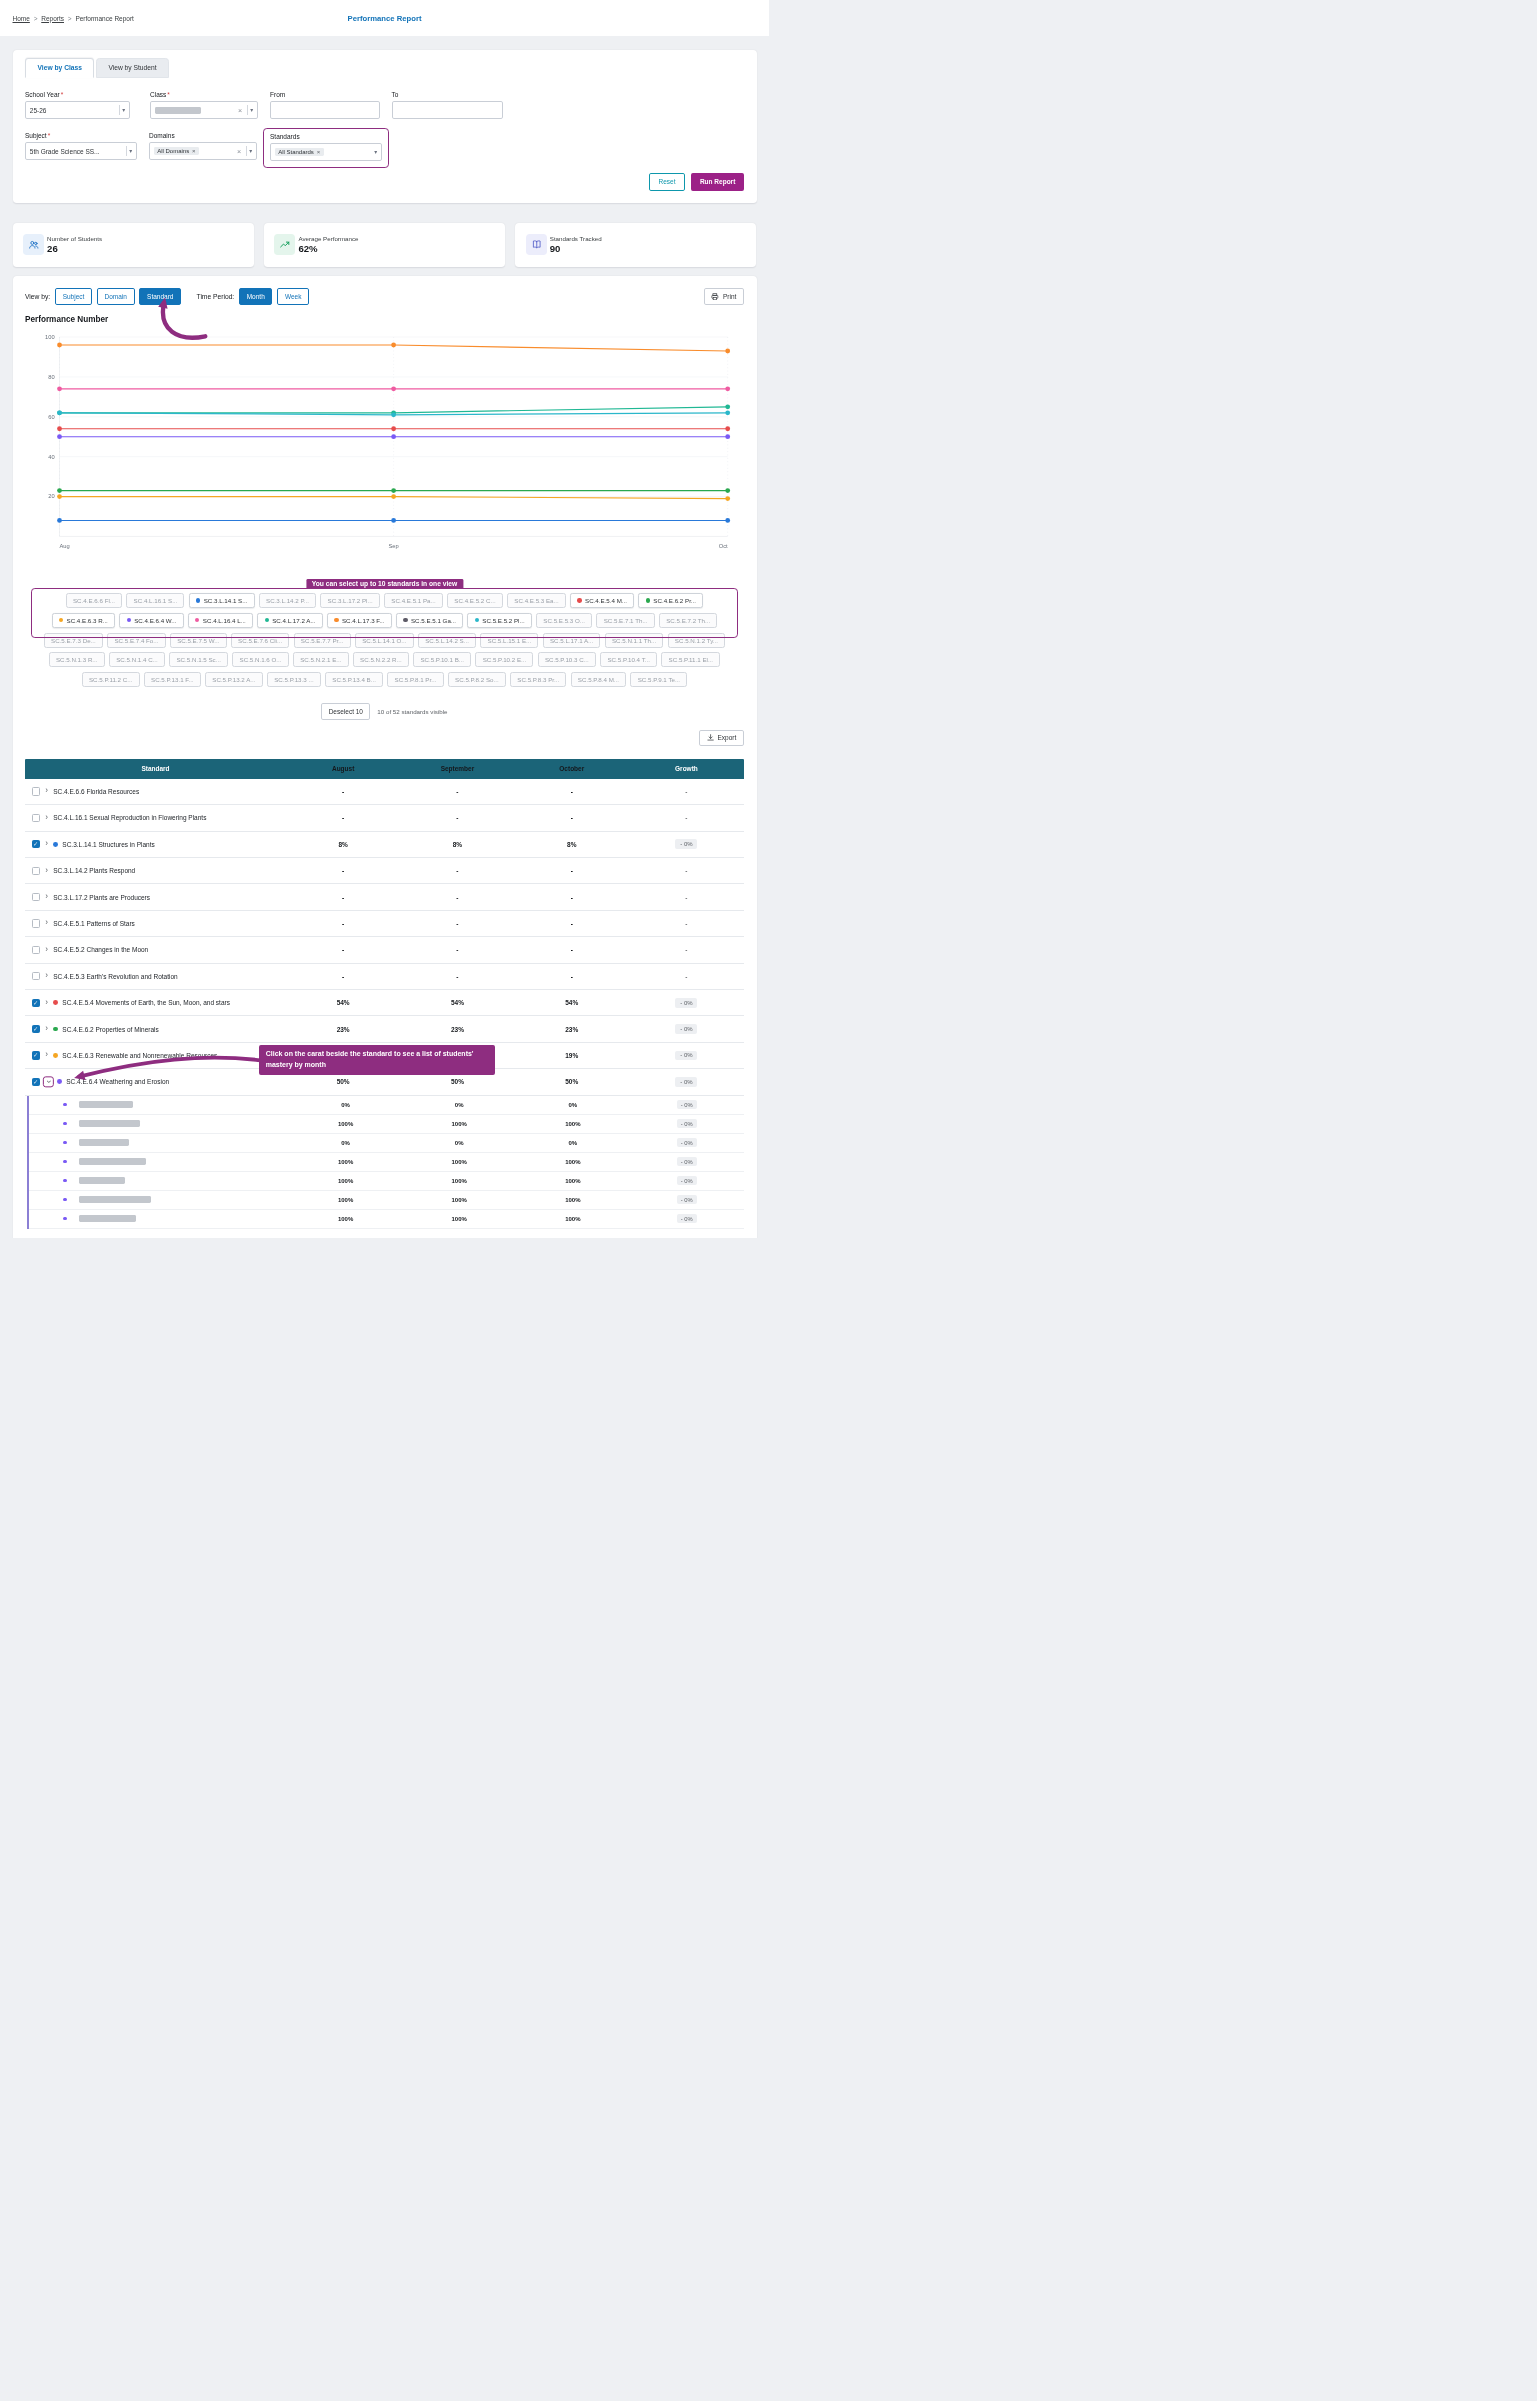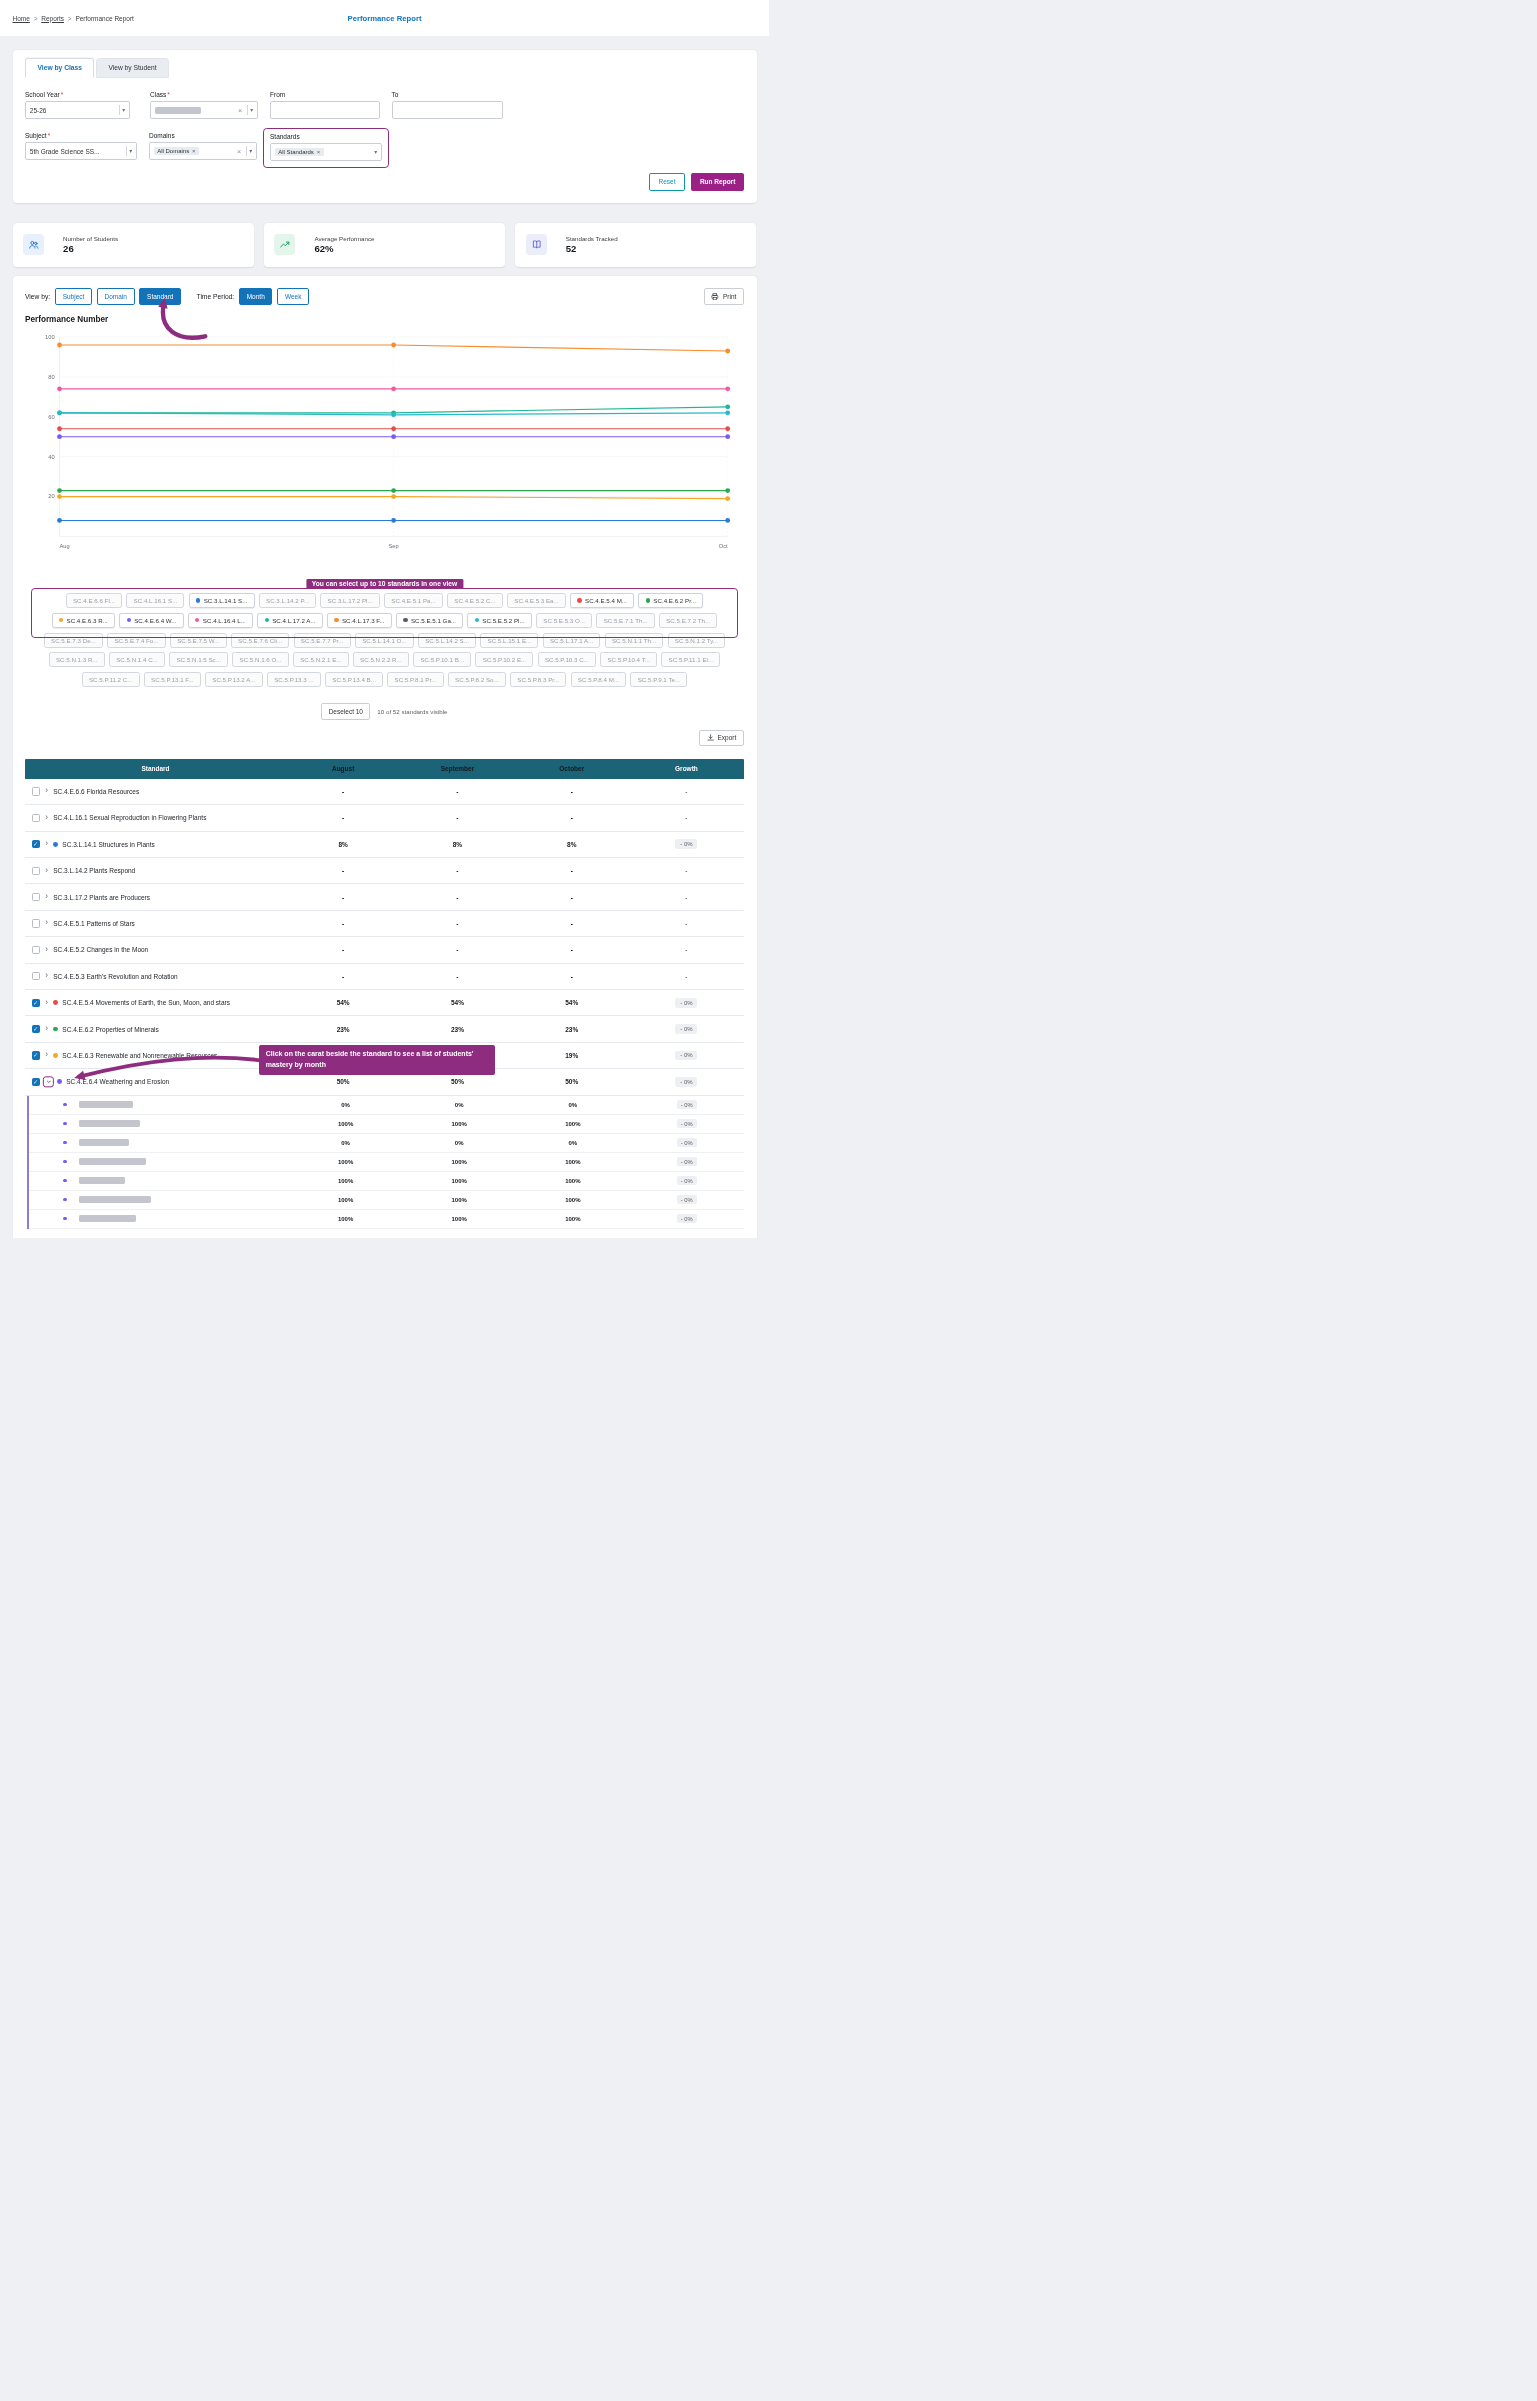--- a/index.html
+++ b/index.html
@@ -33,21 +33,21 @@
   .redacted{display:inline-block;background:#c3c7cd;border-radius:1.4px;height:7.2px}
   .w218{width:105px;margin-right:20px}.w224{width:108px;margin-right:12px}
   .w228{width:110px;margin-right:11.5px}.w232{width:111px}
   .w234{width:112px;margin-right:12px}
   .hl-standards{position:relative;padding:3.8px 5.8px 5.8px;margin:-3.8px -5.8px -5.8px;border:1.9px solid #8e2d80;border-radius:3.8px}
   .actions{display:flex;justify-content:flex-end;gap:6.2px;margin-top:10.6px}
   .btn{border-radius:1.9px;font-size:6.5px;cursor:pointer;border:0.5px solid transparent;background:#fff;padding:4.3px 8.6px;font-family:inherit}
   .btn-reset{border:0.7px solid #0d97ac;color:#0d97ac}
   .btn-run{background:#9c2187;color:#fff;font-weight:600;padding:4.8px 7.7px}
   .stats-row{display:flex;gap:10px;margin:20px 12.5px 0}
-  .stat-card{flex:1;height:44px;display:flex;align-items:center;gap:19px;padding:0 10.6px}
+  .stat-card{flex:1;height:44px;display:flex;align-items:center;gap:3px;padding:0 10.6px}
   .stat-icon{width:21px;height:21px;border-radius:3.8px;display:flex;align-items:center;justify-content:center;flex:none}
   .stat-icon.blue{background:#e7f0fb}.stat-icon.green{background:#e4f5ec}.stat-icon.indigo{background:#ecedfb}
   .stat-label{font-size:6.2px;color:#3c4043}
   .stat-value{font-size:9.6px;font-weight:700;color:#15181c;margin-top:1.4px}
   .main-card{margin:9.6px 12.5px 0;padding:11.5px 12.5px 12.5px;position:relative;min-height:951px}
   .toolbar{display:flex;align-items:center;gap:4.8px}
   .toolbar .tlabel{font-size:6.7px;color:#15181c}
   .pill-btn{border:0.5px solid #1273b8;color:#1273b8;background:#fff;border-radius:1.9px;padding:3.8px 6.7px;font-size:6.5px;cursor:pointer;font-family:inherit}
   .pill-btn.active{background:#1273b8;color:#fff}
   .tp-label{margin-left:10.6px}
@@ -223,21 +223,21 @@
   </div>
   <div class="card stat-card">
     <div class="stat-icon indigo">
       <svg class="icon-svg" width="11.5" height="11.5" viewBox="0 0 24 24" fill="none" stroke="#5560c8" stroke-width="1.8" stroke-linecap="round" stroke-linejoin="round">
         <path d="M12 5.2C10.2 3.8 7.6 3.6 5 4.2v13c2.6-.6 5.2-.4 7 1 1.8-1.4 4.4-1.6 7-1v-13c-2.6-.6-5.2-.4-7 1z"></path>
           <path d="M12 5.2v13"></path>
       </svg>
     </div>
     <div>
       <div class="stat-label">Standards Tracked</div>
-      <div class="stat-value">52</div>
+      <div class="stat-value">90</div>
     </div>
   </div>
 </section>
 
 <section class="card main-card">
 
   <div class="toolbar">
     <span class="tlabel">View by:</span>
     <button class="pill-btn">Subject</button>
     <button class="pill-btn">Domain</button>

